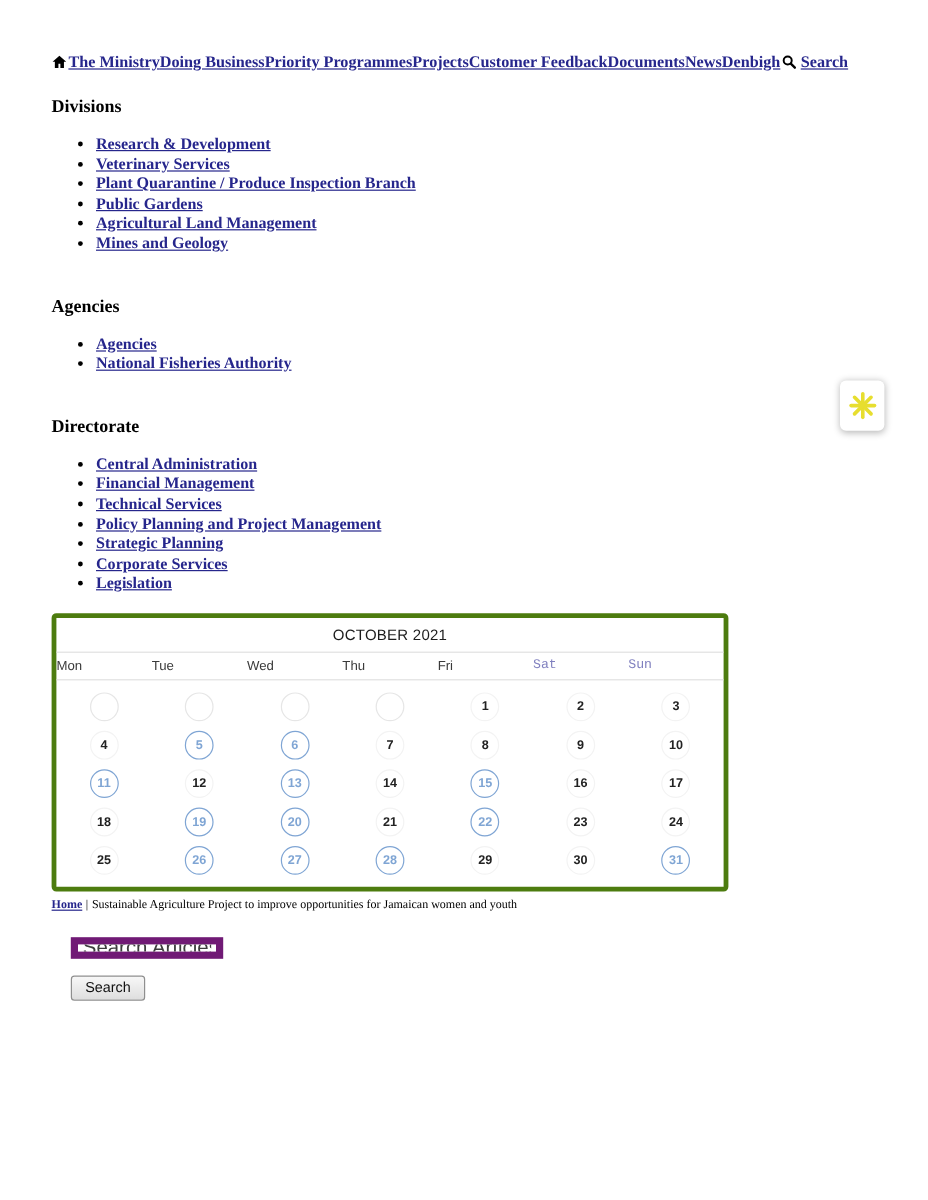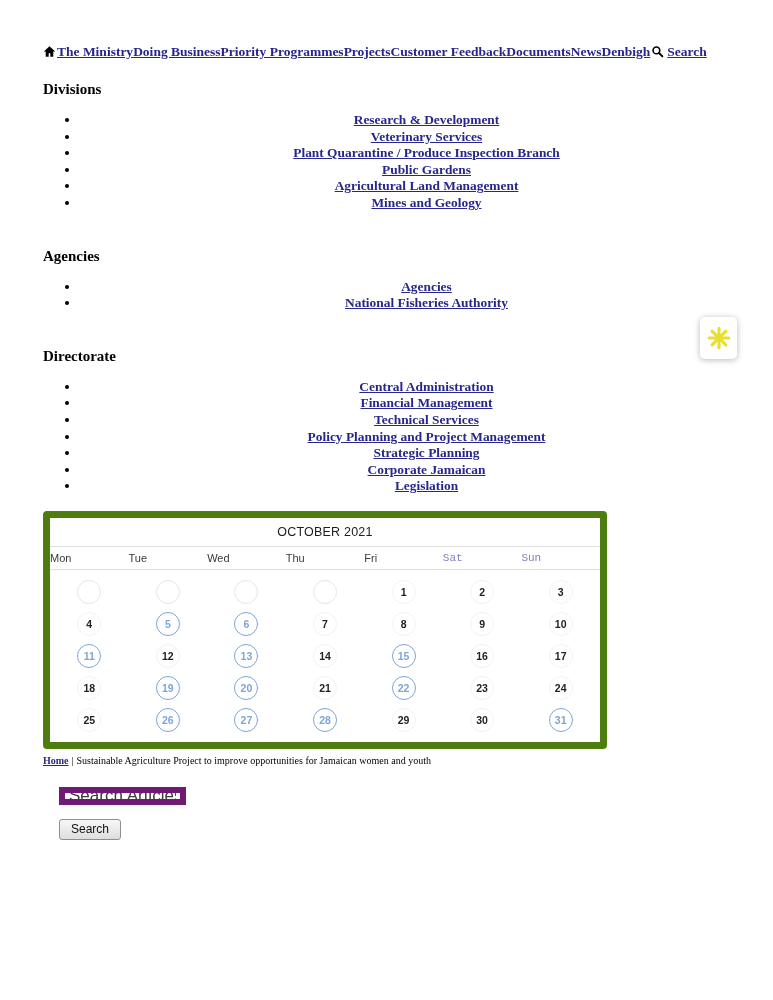--- a/index.html
+++ b/index.html
@@ -16,28 +16,28 @@
   .top-nav { margin-left: 43px; font-size: 13.5px; white-space: nowrap; }
   .top-nav a { color: var(--link, #26268c); text-decoration: underline; }
   .home-link svg { vertical-align: -1.5px; margin-right: 1px; }
   .nav-search-toggle svg { vertical-align: -1.5px; margin-left: 1px; }
   .nav-search-link { margin-left: 3px; }
 
   
   .sections { margin-left: 43px; }
   .sections h2 { font-size: 15px; margin: 36px 0 14px 0; color: #000; }
   .sections h2:first-child { margin-top: 21px; }
-  .sections ul { margin: 0; padding-left: 37px; text-align: center; }
+  .sections ul { margin: 0; padding-left: 37px; }
   .sections li { font-size: 13.4px; line-height: 16.6px; color: #000; }
   .sections li a { color: var(--link, #26268c); text-decoration: underline; }
 
   
   .calendar {
     margin: 16px 0 0 43px; width: 564px;
-    border: 7px solid #4d7c0f; border-radius: 4px;
+    border: 4px solid #4d7c0f; border-radius: 4px;
     font-family: "Liberation Sans", "DejaVu Sans", sans-serif;
     background: #fff;
   }
   .cal-title {
     height: 29px; line-height: 29px; text-align: center;
     font-size: 12.5px; color: #1c1c1c; letter-spacing: 0.2px;
     border-bottom: 1px solid #e0e0e0;
   }
   .cal-weekdays {
     display: grid; grid-template-columns: repeat(7, 1fr);
@@ -116,21 +116,21 @@
       <li><a href="#">Agencies</a></li>
       <li><a href="#">National Fisheries Authority</a></li>
     </ul>
     <h2>Directorate</h2>
     <ul>
       <li><a href="#">Central Administration</a></li>
       <li><a href="#">Financial Management</a></li>
       <li><a href="#">Technical Services</a></li>
       <li><a href="#">Policy Planning and Project Management</a></li>
       <li><a href="#">Strategic Planning</a></li>
-      <li><a href="#">Corporate Jamaican</a></li>
+      <li><a href="#">Corporate Services</a></li>
       <li><a href="#">Legislation</a></li>
     </ul>
   </div>
 
 <div class="calendar">
   <div class="cal-title">OCTOBER 2021</div>
   <div class="cal-weekdays">
       <div class="cal-wd">Mon</div>
       <div class="cal-wd">Tue</div>
       <div class="cal-wd">Wed</div>

